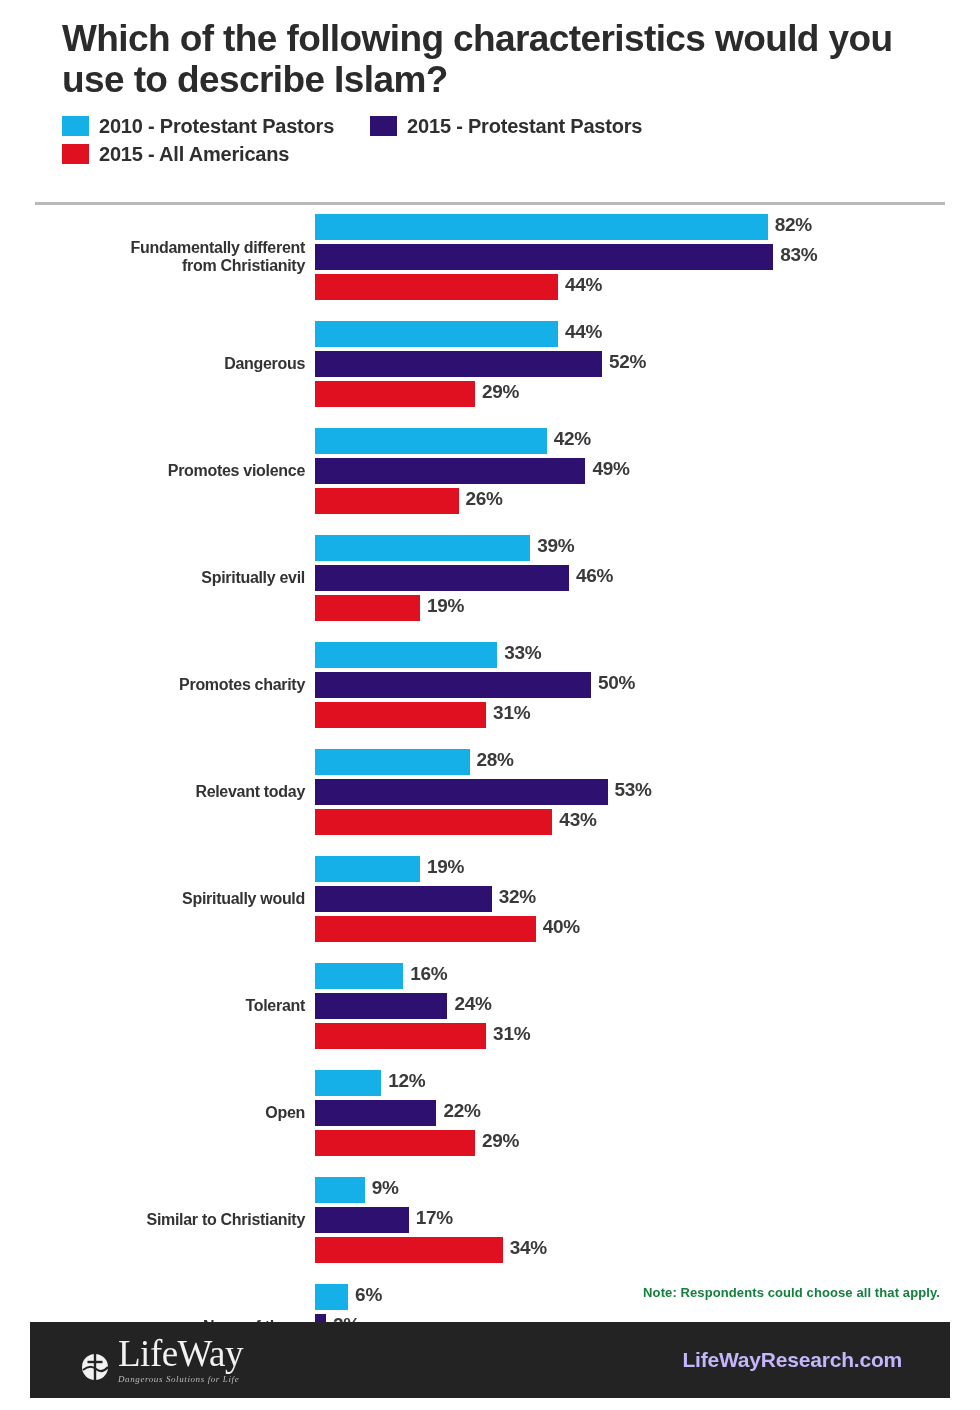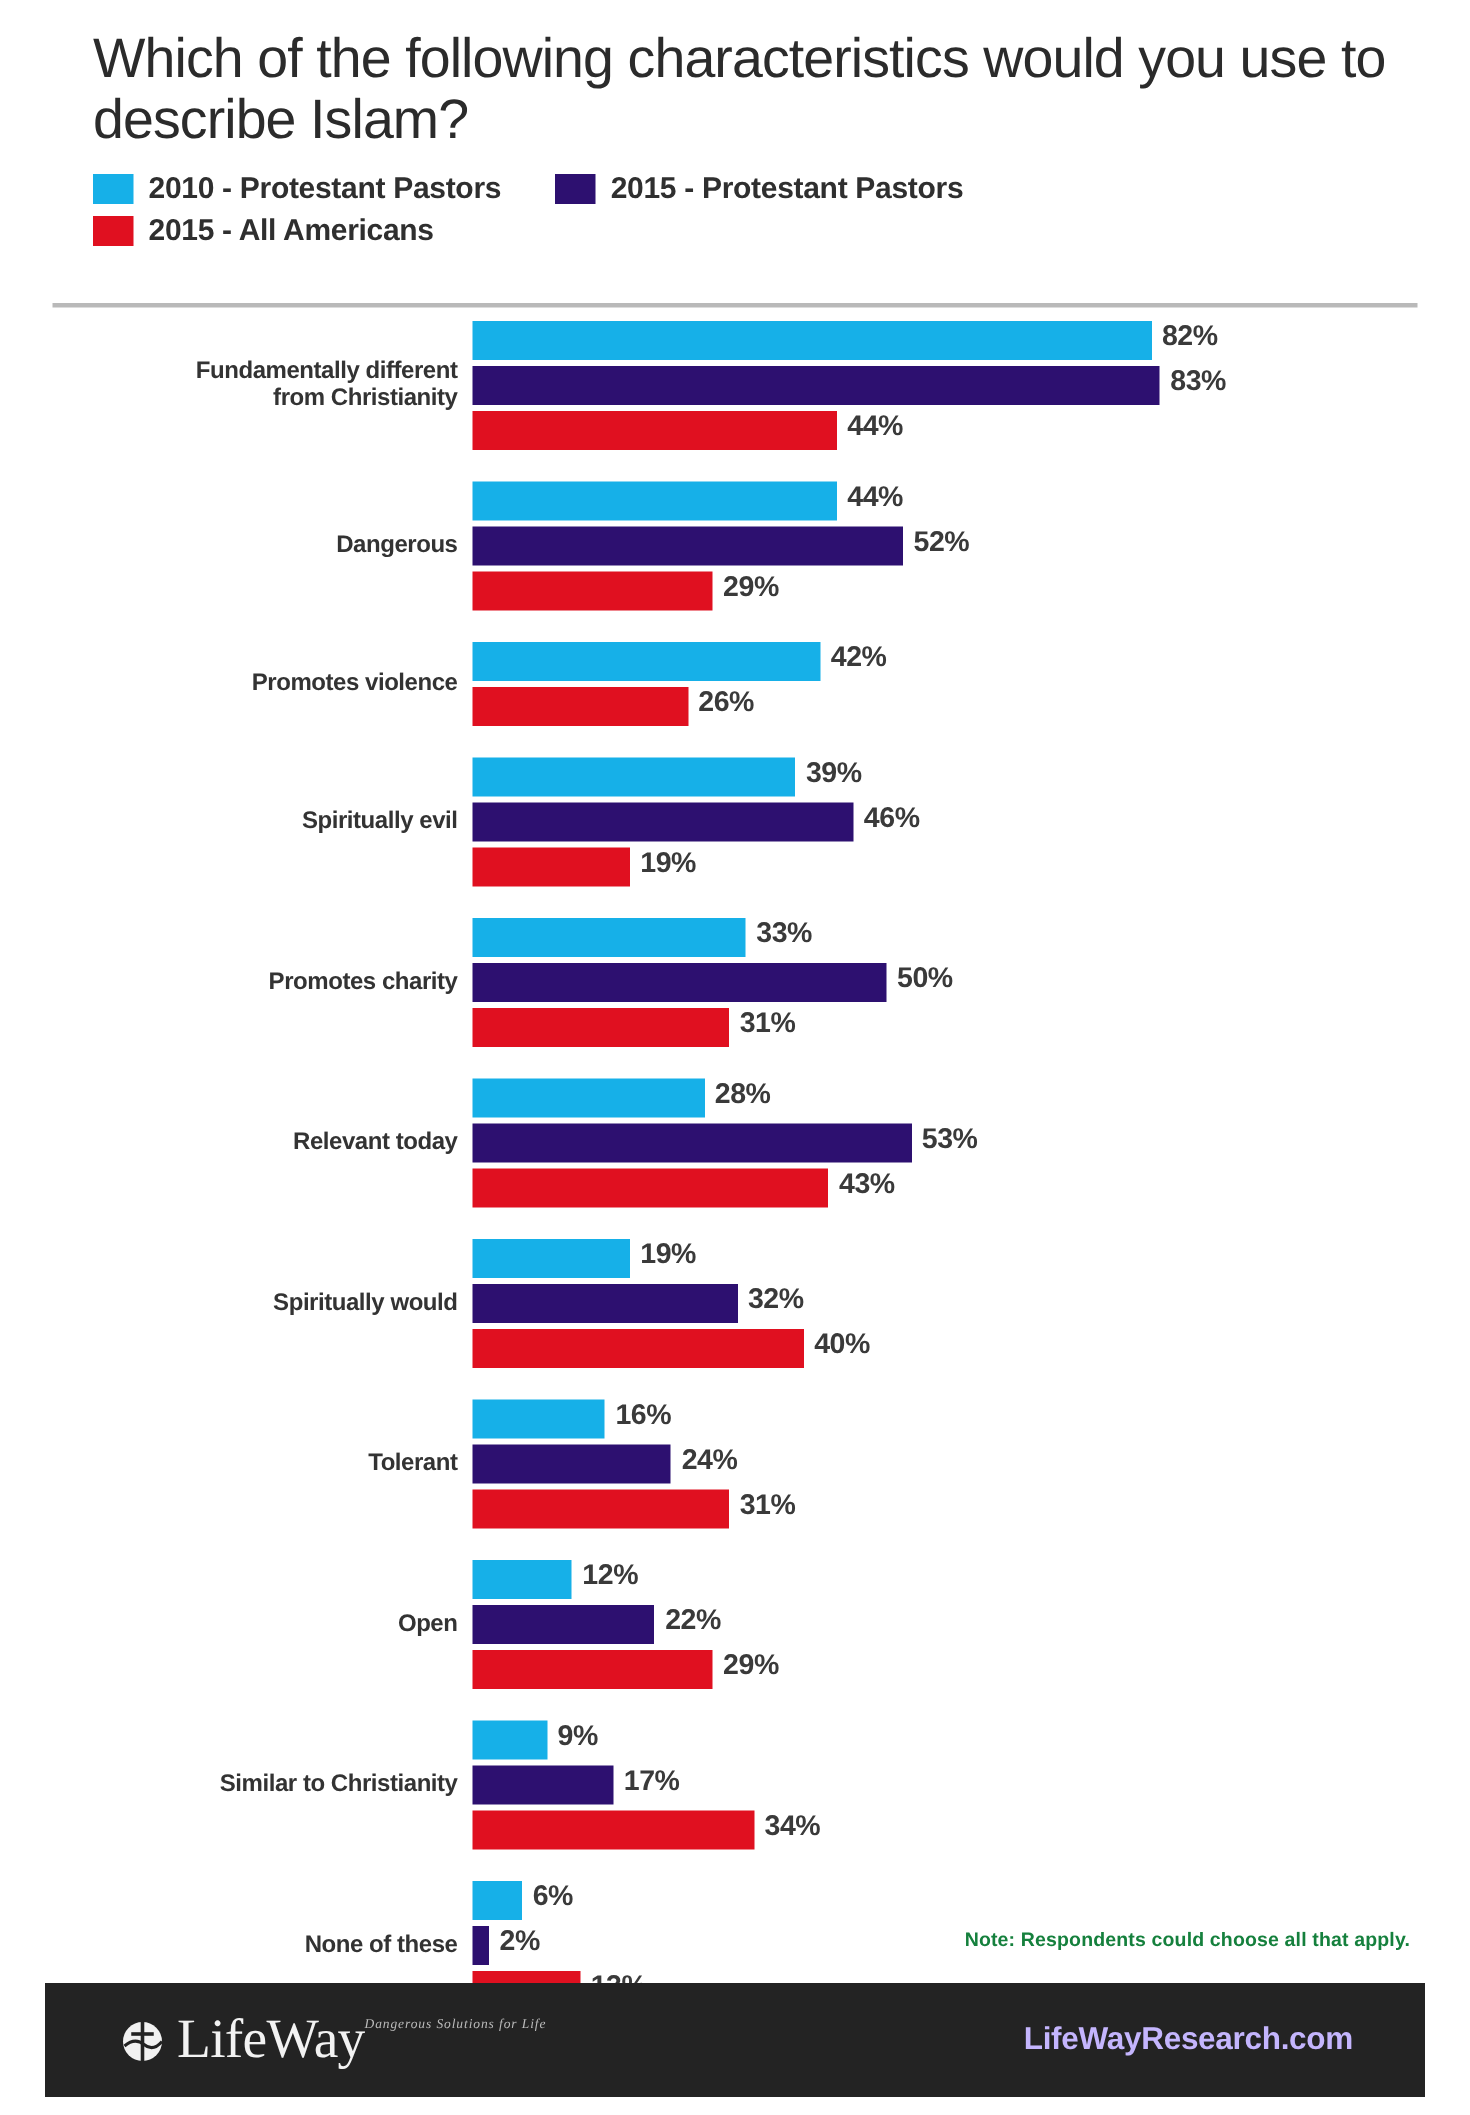--- a/index.html
+++ b/index.html
@@ -7,21 +7,21 @@
     width:980px;height:1410px;
     background:#ffffff;
     font-family:"Liberation Sans", sans-serif;
     overflow:hidden;
   }
   .infographic{position:relative;width:980px;height:1410px;background:#fff;}
 
   
   .header{padding:18px 35px 0 62px;}
   .title{
-    font-size:37px;line-height:1.12;font-weight:normal;
+    font-size:37px;line-height:1.12;font-weight:bold;
     color:#2b2b2b;letter-spacing:-0.6px;margin:0;
     font-family:"Liberation Sans", sans-serif;
   }
   .legend{margin-top:14px;display:flex;flex-wrap:wrap;max-width:830px;}
   .legend-item{display:flex;align-items:center;margin-right:36px;margin-bottom:5px;justify-content:center;}
   .swatch{width:27px;height:20px;margin-right:10px;display:inline-block;}
   .legend-label{font-size:20px;font-weight:bold;color:#2f2f2f;letter-spacing:-0.2px;white-space:nowrap;}
   .legend-row{display:flex;align-items:center;}
   .divider{
     position:absolute;left:35px;top:202px;width:910px;height:3px;
@@ -51,21 +51,21 @@
   }
 
   
   .footer{
     position:absolute;left:30px;top:1322px;width:920px;height:76px;
     background:#232323;display:flex;align-items:center;justify-content:space-between;
     padding:0 48px;box-sizing:border-box;
   }
   .brand{display:flex;align-items:flex-end;}
   .brand-mark{width:34px;height:34px;margin-right:6px;position:relative;}
-  .brand-text-wrap{display:flex;flex-direction:row;}
+  .brand-text-wrap{display:flex;flex-direction:column;}
   .brand-name{
     font-family:"Liberation Serif", serif;
     font-size:37px;color:#f2f2f2;line-height:0.95;letter-spacing:-0.5px;
   }
   .brand-tag{
     font-family:"Liberation Serif", serif;
     font-size:9px;color:#bbbbbb;letter-spacing:0.6px;margin-top:2px;font-style:italic;
   }
   .footer-url{font-size:21px;font-weight:bold;color:#c4b5fd;letter-spacing:-0.2px;}
 </style>
@@ -132,20 +132,24 @@
             <span class="value">29%</span>
           </div>
         </div>
       </div>
       <div class="group">
         <div class="cat-label">Promotes violence</div>
         <div class="bars">
           <div class="barrow">
             <span class="bar" style="background: rgb(22, 176, 232); width: 231.84px;"></span>
             <span class="value">42%</span>
+          </div>
+          <div class="barrow">
+            <span class="bar" style="background: rgb(45, 16, 112); width: 270.48px;"></span>
+            <span class="value">49%</span>
           </div>
           <div class="barrow">
             <span class="bar" style="background: rgb(224, 16, 32); width: 143.52px;"></span>
             <span class="value">26%</span>
           </div>
         </div>
       </div>
       <div class="group">
         <div class="cat-label">Spiritually evil</div>
         <div class="bars">

